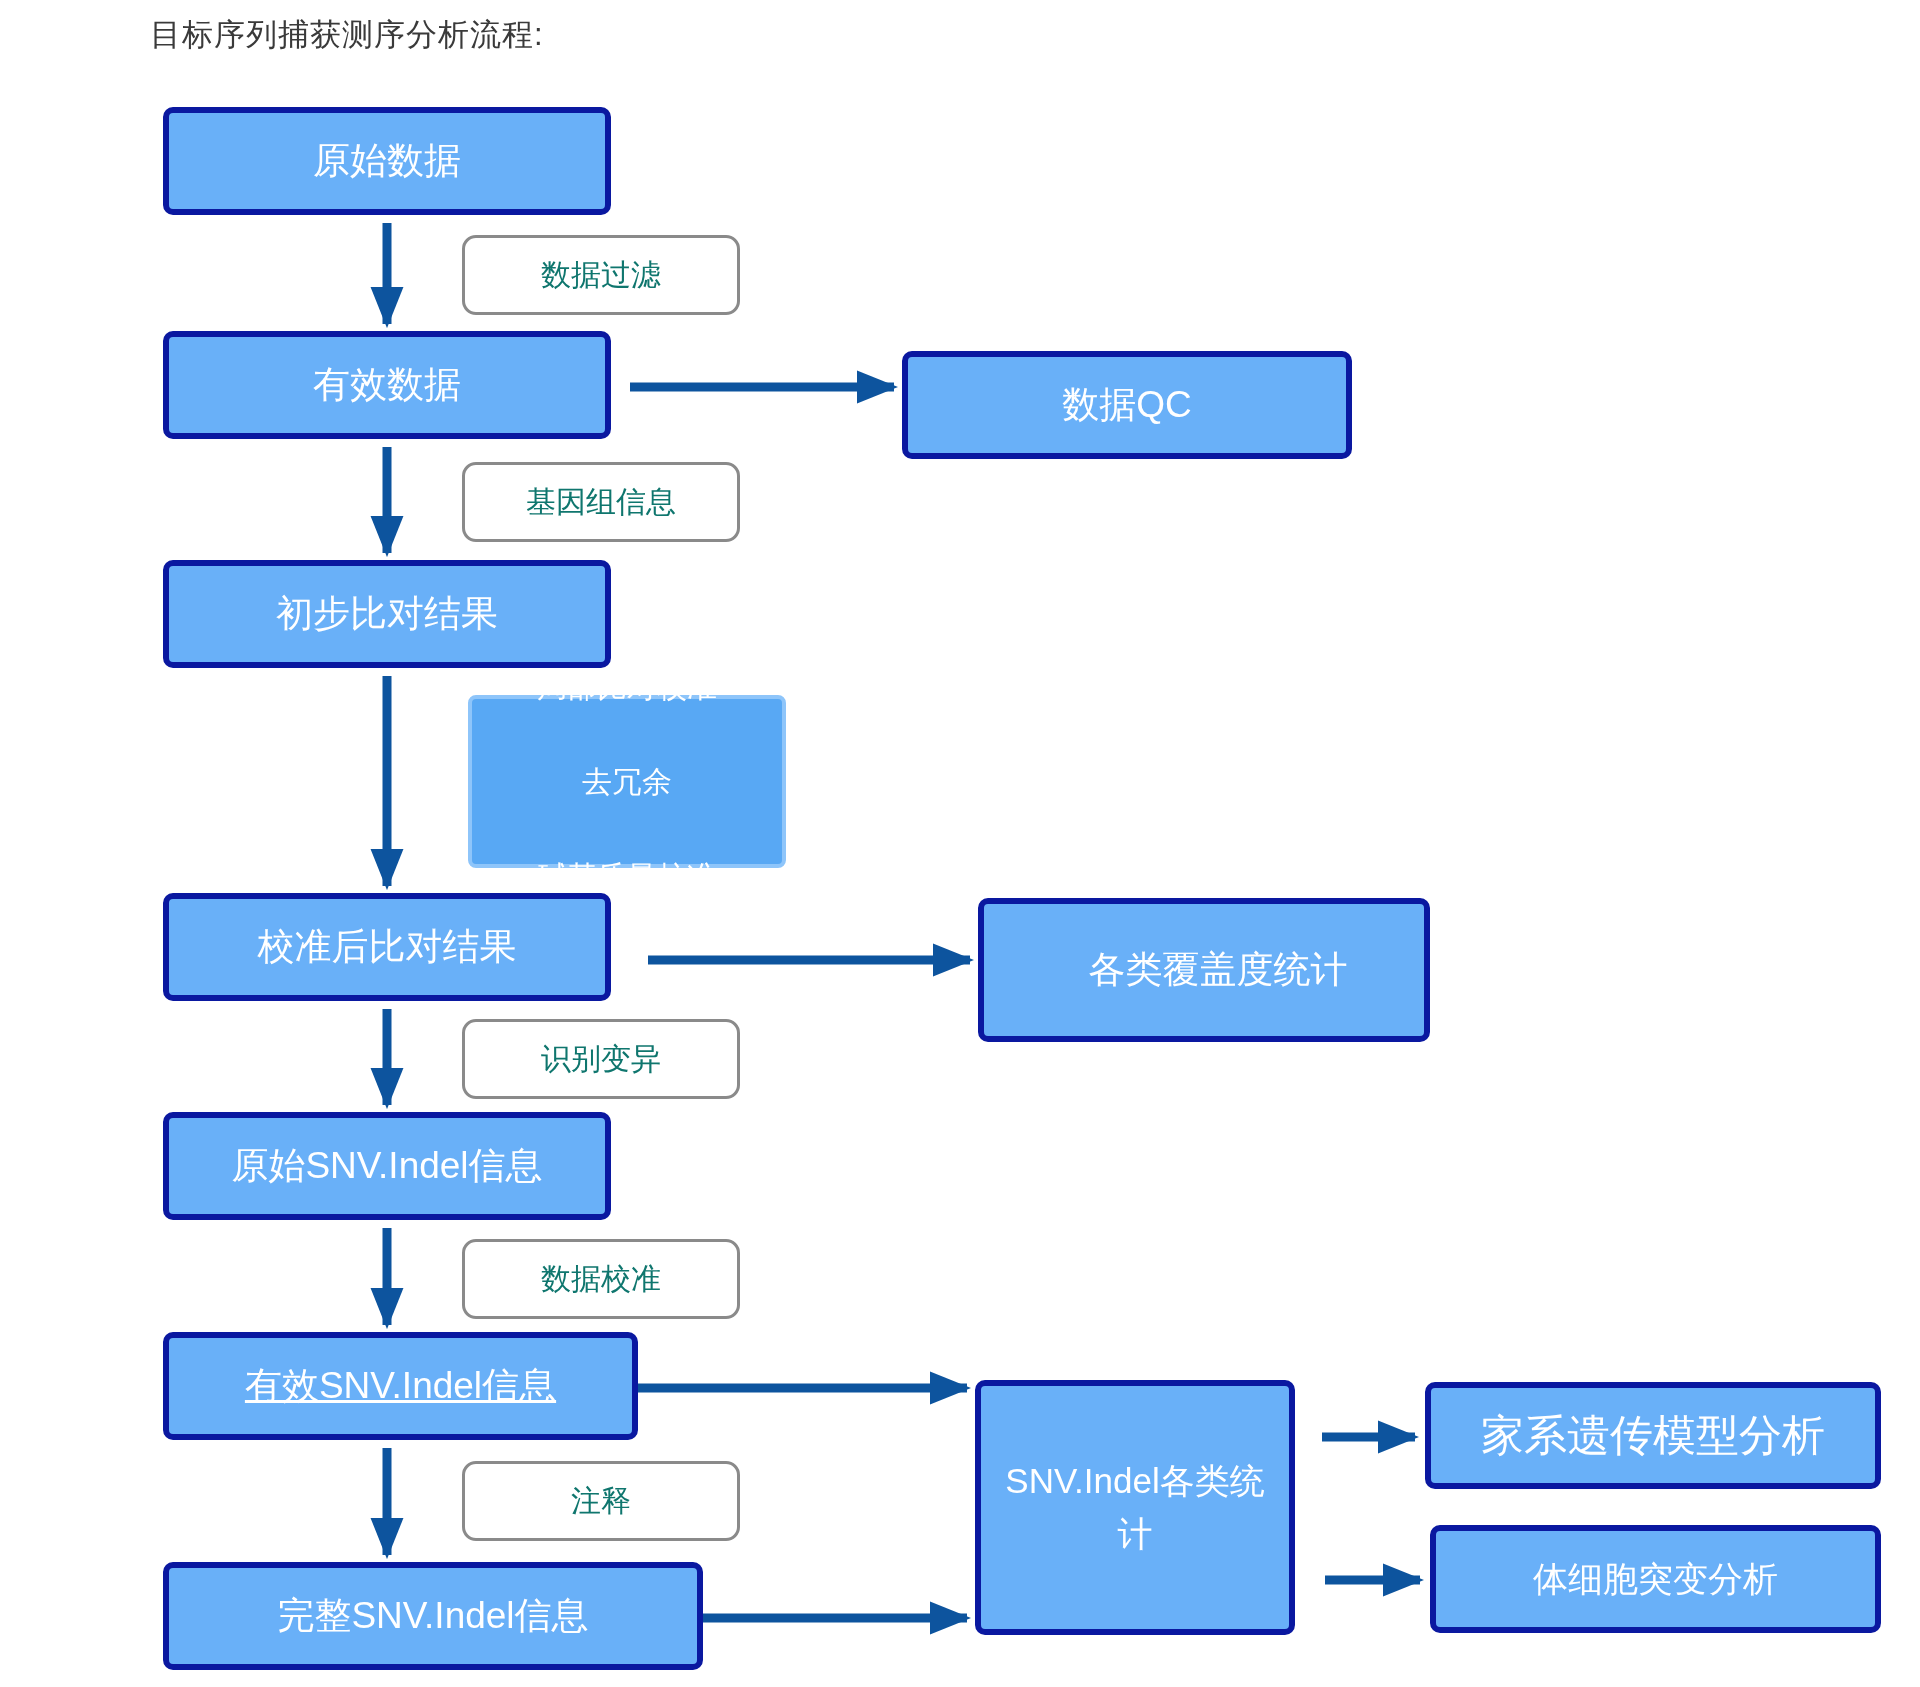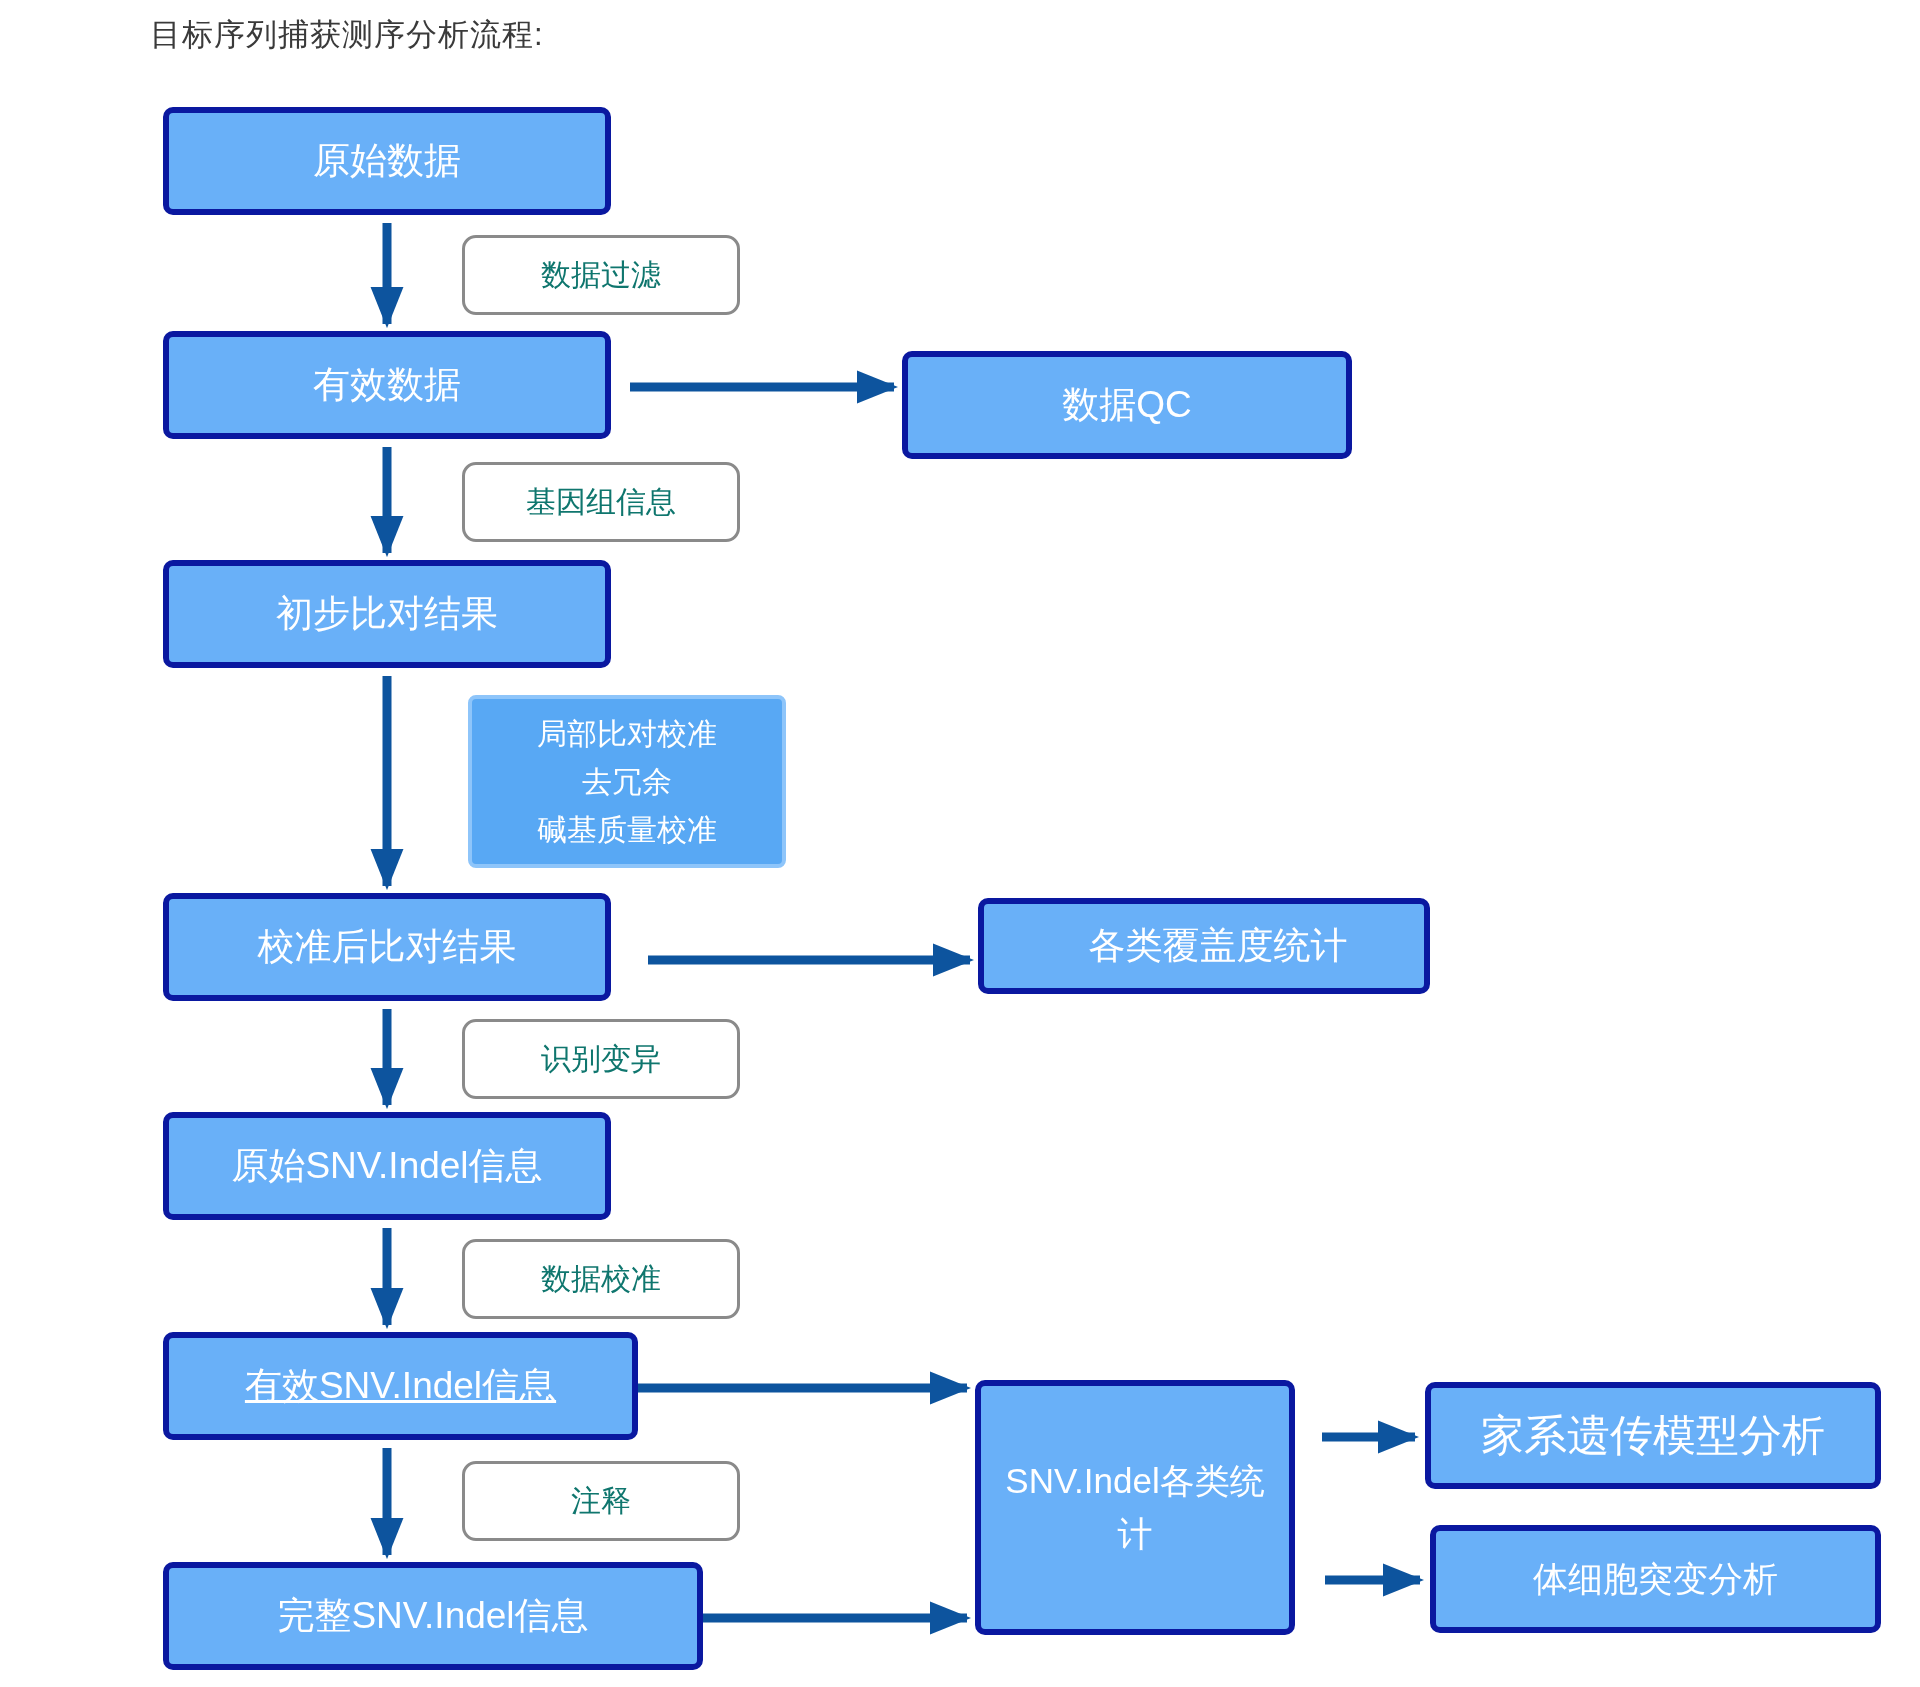--- a/index.html
+++ b/index.html
@@ -16,21 +16,21 @@
     position:absolute;box-sizing:border-box;
     background:#69b0f8;border:6px solid #0a18a0;border-radius:10px;
     display:flex;align-items:center;justify-content:center;
     color:#ffffff;font-size:37px;text-align:center;
   }
   #n-raw      {left:163px;top:107px; width:448px;height:108px;}
   #n-valid    {left:163px;top:331px; width:448px;height:108px;}
   #n-qc       {left:902px;top:331px; width:450px;height:108px;margin-top:20px;}
   #n-initial  {left:163px;top:560px; width:448px;height:108px;}
   #n-calib    {left:163px;top:893px; width:448px;height:108px;}
-  #n-cov      {left:978px;top:898px; width:452px;height:96px;padding-left:28px;}
+  #n-cov      {left:978px;top:898px; width:452px;height:144px;padding-left:28px;}
   #n-rawsnv   {left:163px;top:1112px;width:448px;height:108px;}
   #n-validsnv {left:163px;top:1332px;width:475px;height:108px;text-decoration:underline;}
   #n-complete {left:163px;top:1562px;width:540px;height:108px;}
   #n-stats    {left:975px;top:1380px;width:320px;height:255px;font-size:35px;line-height:1.5;padding:12px 8px;}
   #n-fam      {left:1425px;top:1382px;width:456px;height:107px;font-size:43px;}
   #n-som      {left:1430px;top:1525px;width:451px;height:108px;font-size:35px;}
 
   
   .steplabel{
     position:absolute;box-sizing:border-box;
@@ -44,21 +44,21 @@
   #l-variant     {left:462px;top:1019px;}
   #l-calibration {left:462px;top:1239px;}
   #l-annot       {left:462px;top:1461px;}
 
   
   .bluelabel{
     position:absolute;box-sizing:border-box;
     left:468px;top:695px;width:318px;height:173px;
     background:#58a8f4;border:4px solid #8ec5fa;border-radius:8px;
     display:flex;flex-direction:column;align-items:center;justify-content:center;
-    color:#ffffff;font-size:30px;line-height:48px;text-align:center;
+    color:#ffffff;font-size:30px;line-height:48px;text-align:center;gap:47px;
   }
 
   .arrows{position:absolute;left:0;top:0;}
 </style>
 </head>
 <body>
 
 <div class="stage">
 
   <div class="page-title">目标序列捕获测序分析流程:</div>

